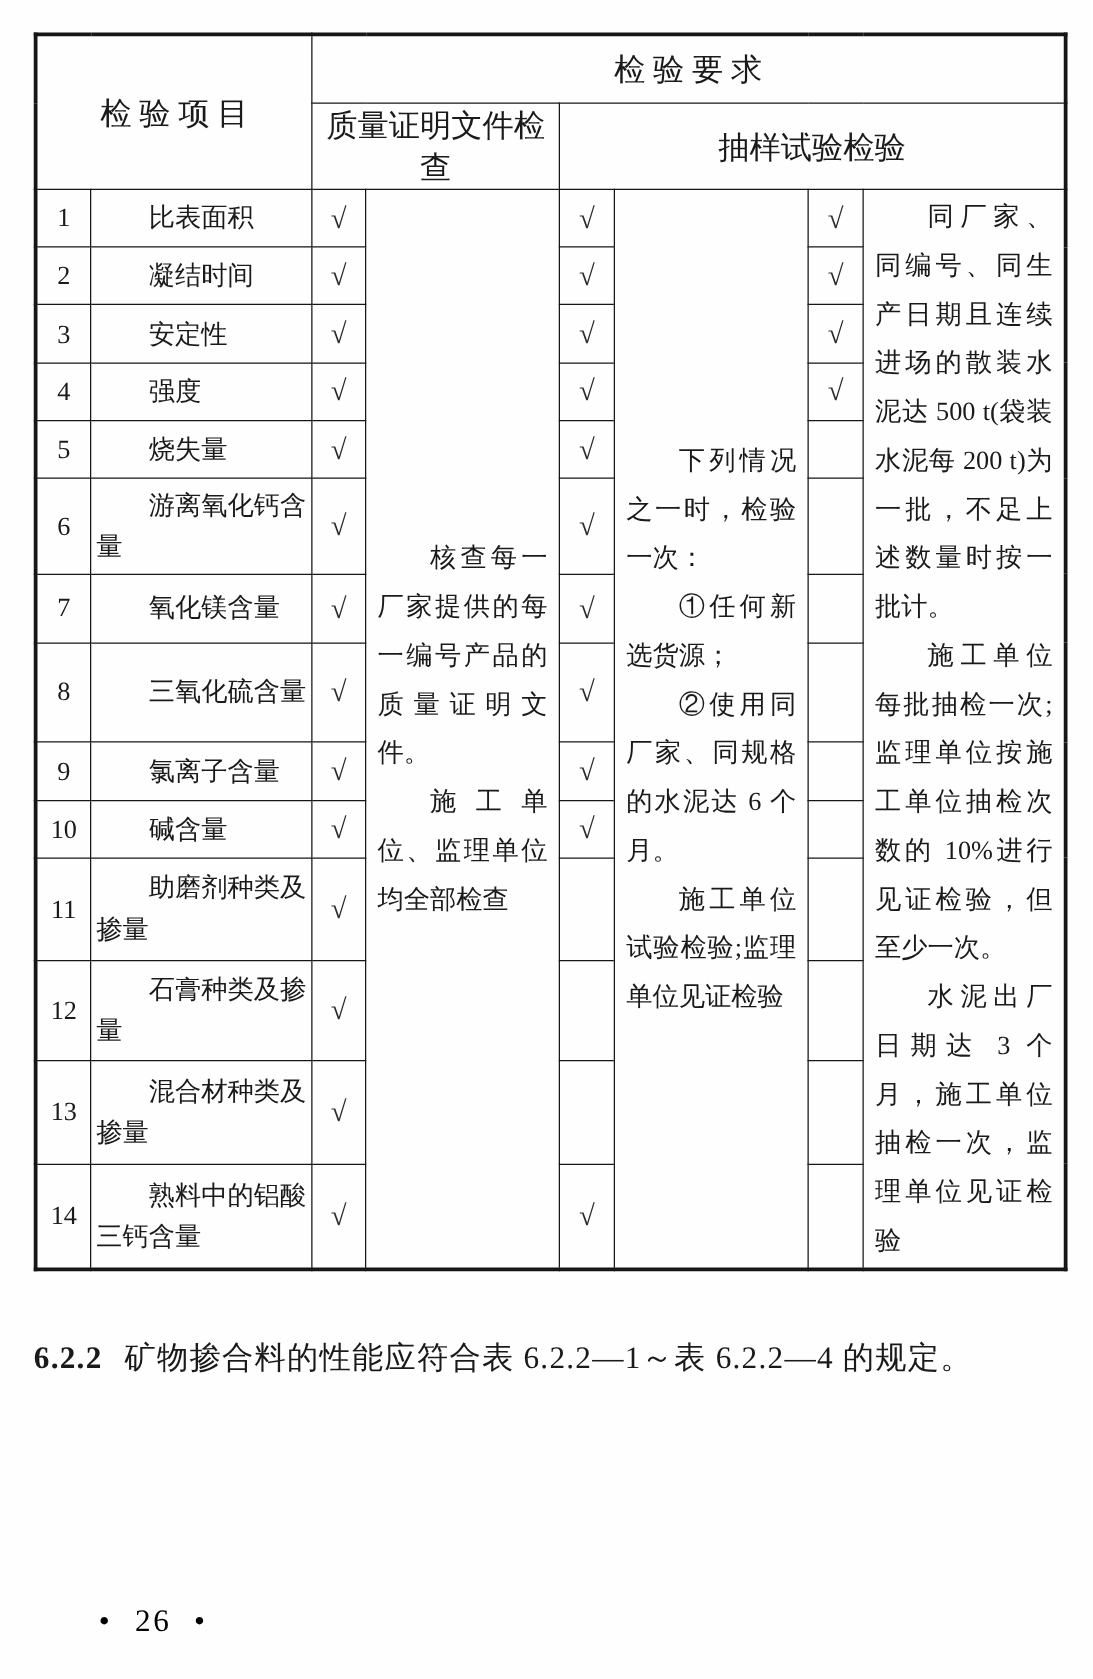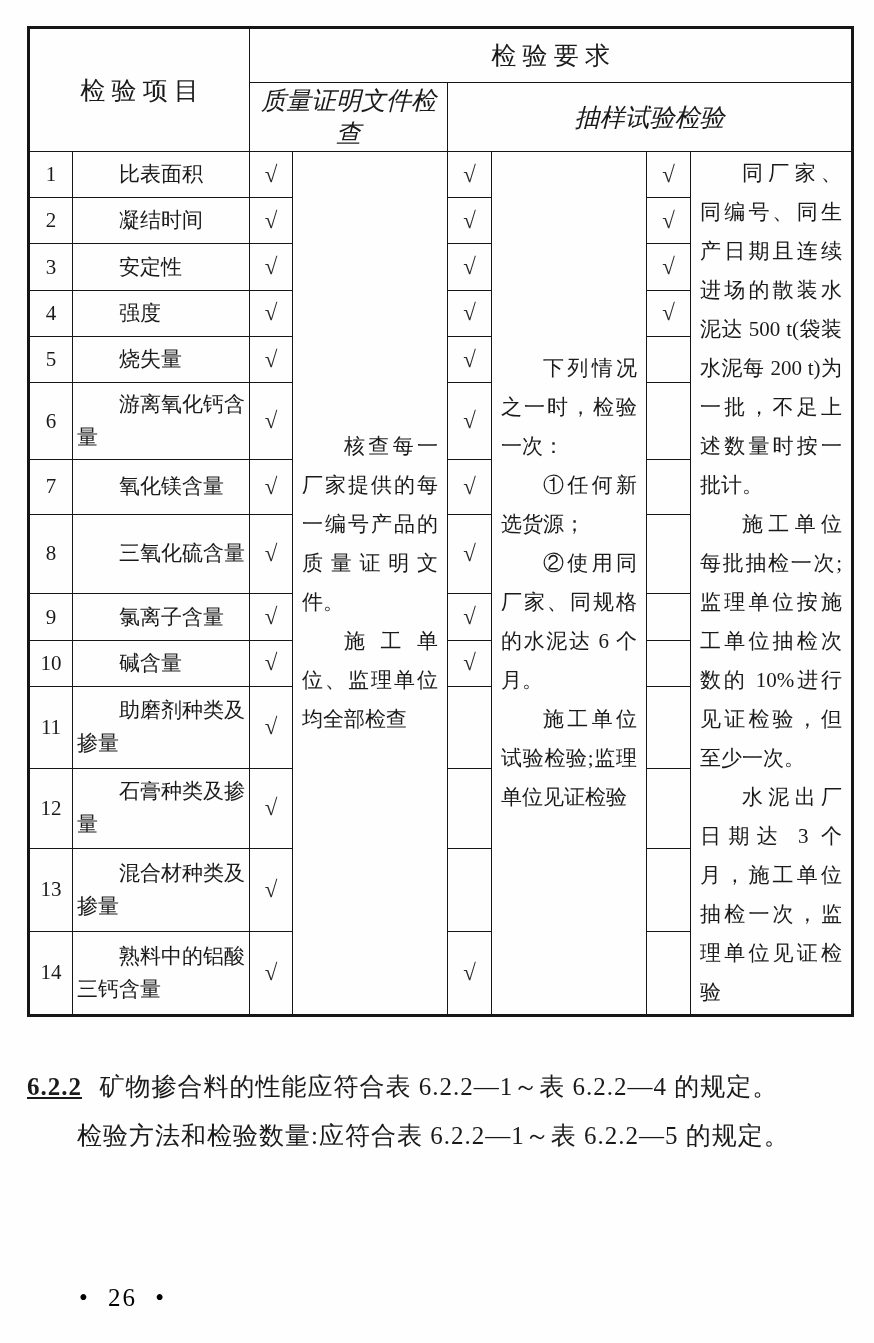--- a/index.html
+++ b/index.html
@@ -30,21 +30,21 @@
     border:1.5px solid #161616;
     box-sizing:border-box;
     font-weight:normal;
   }
   .req-table th{
     font-size:25px;
     text-align:center;
     vertical-align:middle;
   }
   tr.hdr-top{height:55px;}
-  tr.hdr-sub{height:44px;font-style:italic;}
+  tr.hdr-sub{height:44px;}
   tbody tr{height:44px;}
   tbody tr:nth-child(6){height:70px;}
   tbody tr:nth-child(7){height:52px;}
   tbody tr:nth-child(8){height:76px;}
   tbody tr:nth-child(11){height:78px;}
   tbody tr:nth-child(12){height:76px;}
   tbody tr:nth-child(13){height:79px;}
   tbody tr:nth-child(14){height:80px;}
   td.num{
     text-align:center;
@@ -82,21 +82,21 @@
   .para{
     width:824px;
     margin:0;
     font-size:25px;
     line-height:49px;
     letter-spacing:1px;
     text-align:justify;
     text-justify:inter-character;
   }
   .para.first{margin-top:45px;}
-  .para .clause-num{font-weight:bold;margin-right:0.7em;text-decoration:underline;}
+  .para .clause-num{font-weight:bold;margin-right:0.7em;}
   .para.indent{text-indent:2em;}
   .page-footer{
     position:absolute;
     left:79px;
     bottom:31px;
     font-size:25px;
     letter-spacing:2px;
     word-spacing:10px;
     color:#000000;
   }
@@ -239,17 +239,16 @@
           <td class="num">14</td>
           <td class="name">熟料中的铝酸三钙含量</td>
           <td class="check"><span>√</span></td>
           <td class="check"><span>√</span></td>
           <td class="check"></td>
         </tr>
       </tbody>
   </table>
 
   <p class="para first"><span class="clause-num">6.2.2</span><span>矿物掺合料的性能应符合表 6.2.2—1～表 6.2.2—4 的规定。</span></p>
-  <p class="para indent">检验方法和检验数量:应符合表 6.2.2—1～表 6.2.2—5 的规定。</p>
 
   <div class="page-footer">•  26  •</div>
 
 </div>
 
 </body></html>

